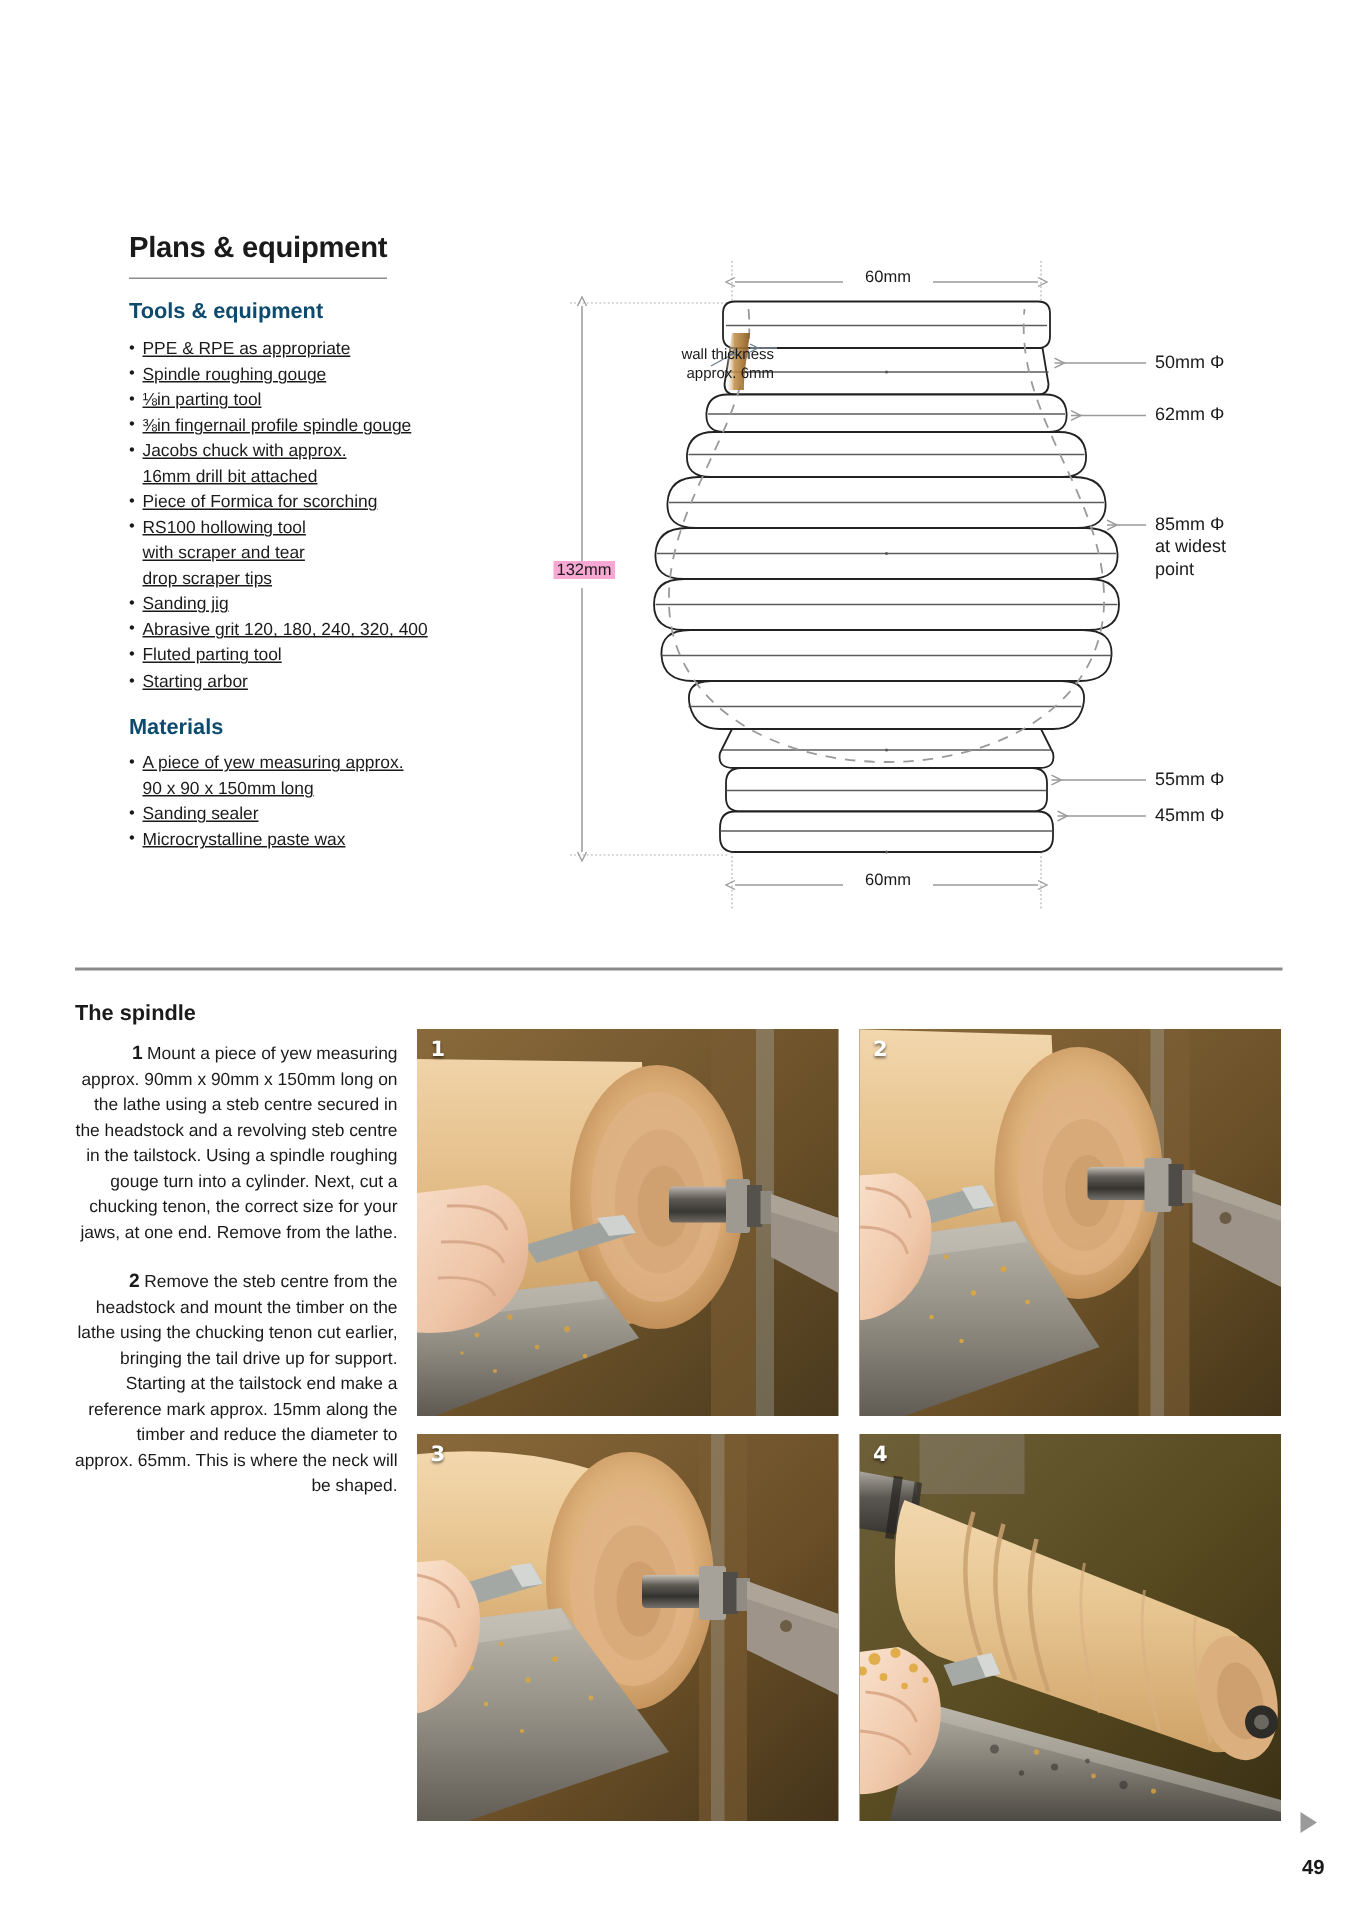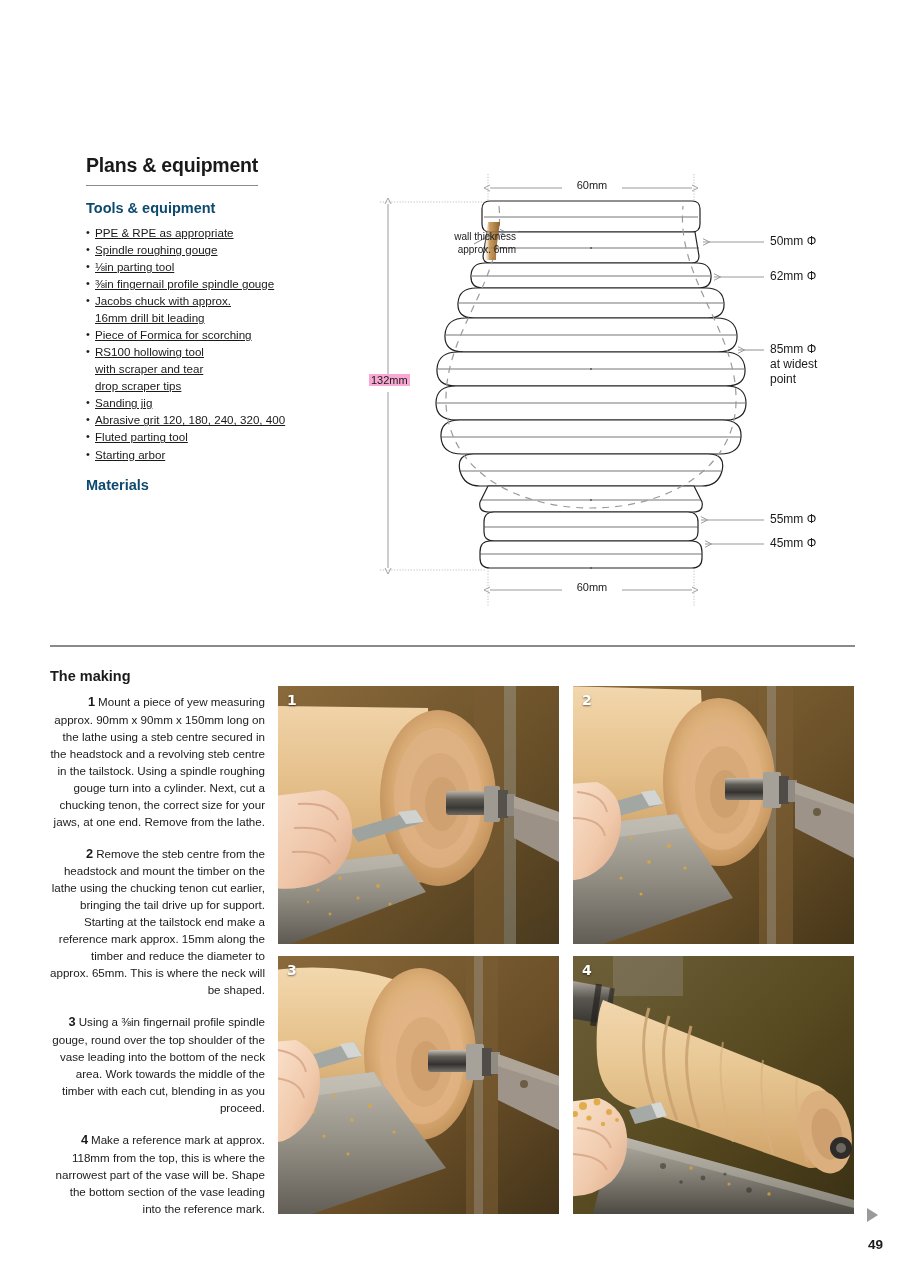--- a/index.html
+++ b/index.html
@@ -161,32 +161,38 @@
     <h1 class="page-title">Plans &amp; equipment</h1>
     <div class="title-rule"></div>
 
     <h2 class="sub-head">Tools &amp; equipment</h2>
     <ul class="speclist">
       <li>PPE &amp; RPE as appropriate</li>
       <li>Spindle roughing gouge</li>
       <li>⅛in parting tool</li>
       <li>⅜in fingernail profile spindle gouge</li>
       <li>Jacobs chuck with approx.</li>
-      <li class="nobullet">16mm drill bit leading</li>
+      <li class="nobullet">16mm drill bit attached</li>
       <li>Piece of Formica for scorching</li>
       <li>RS100 hollowing tool</li>
       <li class="nobullet">with scraper and tear</li>
       <li class="nobullet">drop scraper tips</li>
       <li>Sanding jig</li>
       <li>Abrasive grit 120, 180, 240, 320, 400</li>
       <li>Fluted parting tool</li>
       <li>Starting arbor</li>
     </ul>
 
     <h2 class="sub-head">Materials</h2>
+    <ul class="speclist">
+      <li>A piece of yew measuring approx.</li>
+      <li class="nobullet">90 x 90 x 150mm long</li>
+      <li>Sanding sealer</li>
+      <li>Microcrystalline paste wax</li>
+    </ul>
   </div>
 
   <div id="drawing-wrap">
     <svg id="drawing-svg" width="560" height="470" viewBox="0 0 560 470" xmlns="http://www.w3.org/2000/svg">
       <defs>
         <marker id="arrL" markerWidth="8" markerHeight="8" refX="7" refY="4" orient="auto">
           <path d="M7,1 L1,4 L7,7" fill="none" stroke="#9a9a9a" stroke-width="0.9"></path>
         </marker>
         <marker id="arrR" markerWidth="8" markerHeight="8" refX="1" refY="4" orient="auto">
           <path d="M1,1 L7,4 L1,7" fill="none" stroke="#9a9a9a" stroke-width="0.9"></path>
@@ -317,33 +323,27 @@
 
     <div style="position:absolute; left:404px; top:352px; font-size:12px;">55mm Φ</div>
 
     <div style="position:absolute; left:404px; top:376px; font-size:12px;">45mm Φ</div>
   </div>
 </div>
 
 <div id="section-rule"></div>
 
 <div id="making-col">
-  <h2 class="making-head">The making</h2>
+  <h2 class="making-head">The spindle</h2>
 
   <p class="step-p">
     <span class="num">1</span><span>Mount a piece of yew measuring approx. 90mm x 90mm x 150mm long on the lathe using a steb centre secured in the headstock and a revolving steb centre in the tailstock. Using a spindle roughing gouge turn into a cylinder. Next, cut a chucking tenon, the correct size for your jaws, at one end. Remove from the lathe.</span>
   </p>
   <p class="step-p">
     <span class="num">2</span><span>Remove the steb centre from the headstock and mount the timber on the lathe using the chucking tenon cut earlier, bringing the tail drive up for support. Starting at the tailstock end make a reference mark approx. 15mm along the timber and reduce the diameter to approx. 65mm. This is where the neck will be shaped.</span>
-  </p>
-  <p class="step-p">
-    <span class="num">3</span><span>Using a ⅜in fingernail profile spindle gouge, round over the top shoulder of the vase leading into the bottom of the neck area. Work towards the middle of the timber with each cut, blending in as you proceed.</span>
-  </p>
-  <p class="step-p">
-    <span class="num">4</span><span>Make a reference mark at approx. 118mm from the top, this is where the narrowest part of the vase will be. Shape the bottom section of the vase leading into the reference mark.</span>
   </p>
 </div>
 
 <div id="photo-grid">
 
   <div class="photo">
     <svg width="281" height="258" viewBox="0 0 281 258" style="position:absolute;left:0;top:0">
       <defs>
         <linearGradient id="bg1" x1="0" y1="0" x2="1" y2="1">
           <stop offset="0%" stop-color="#8a6a3c"></stop>

